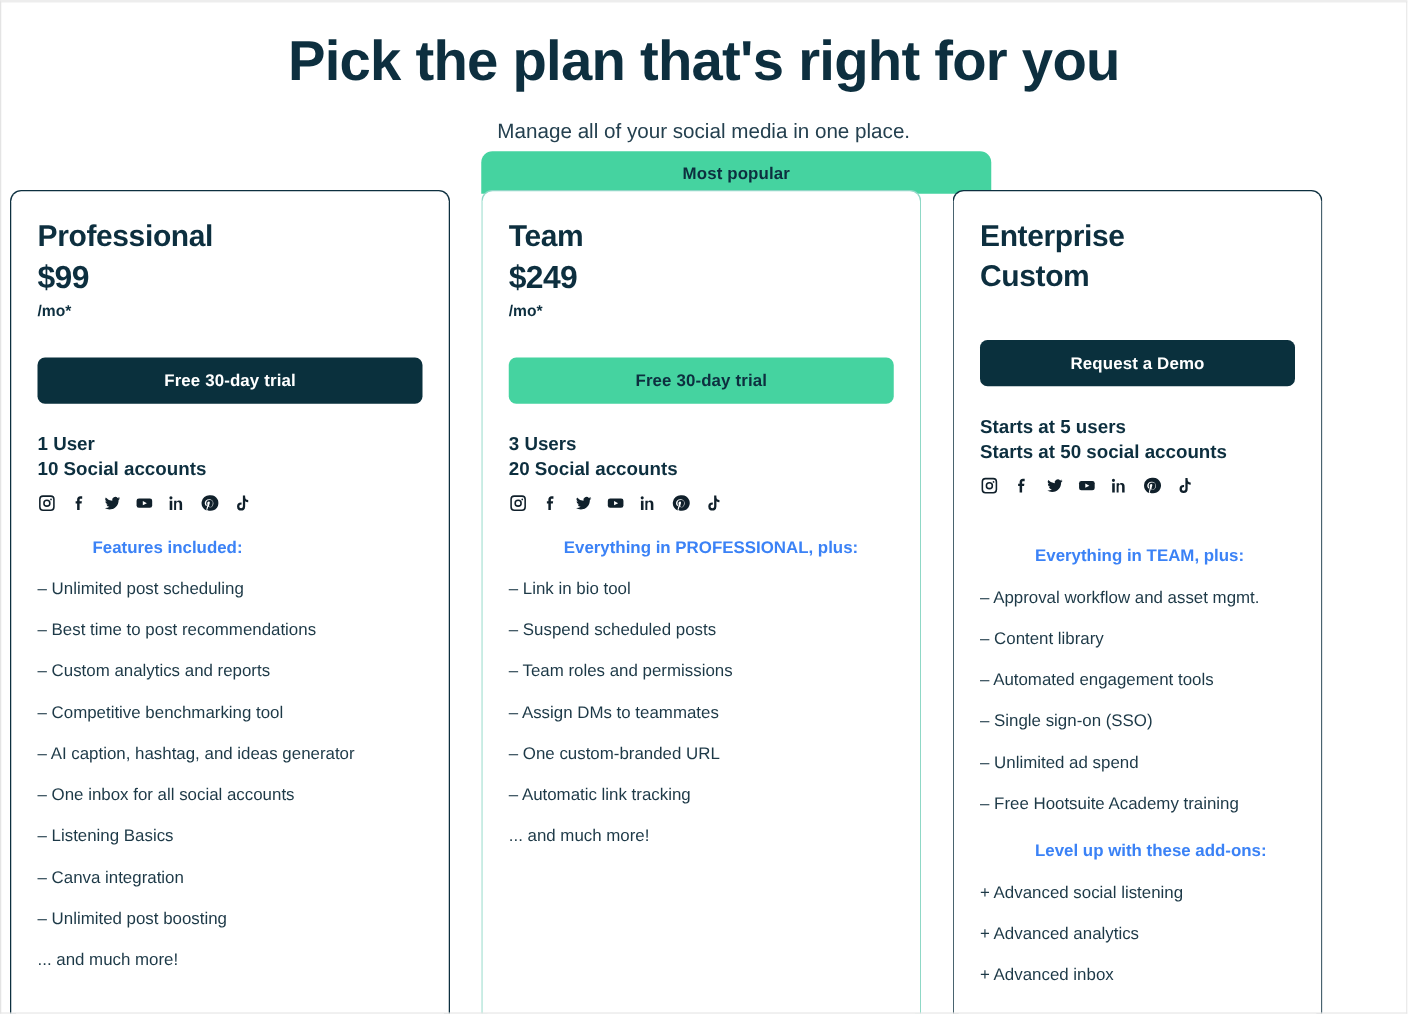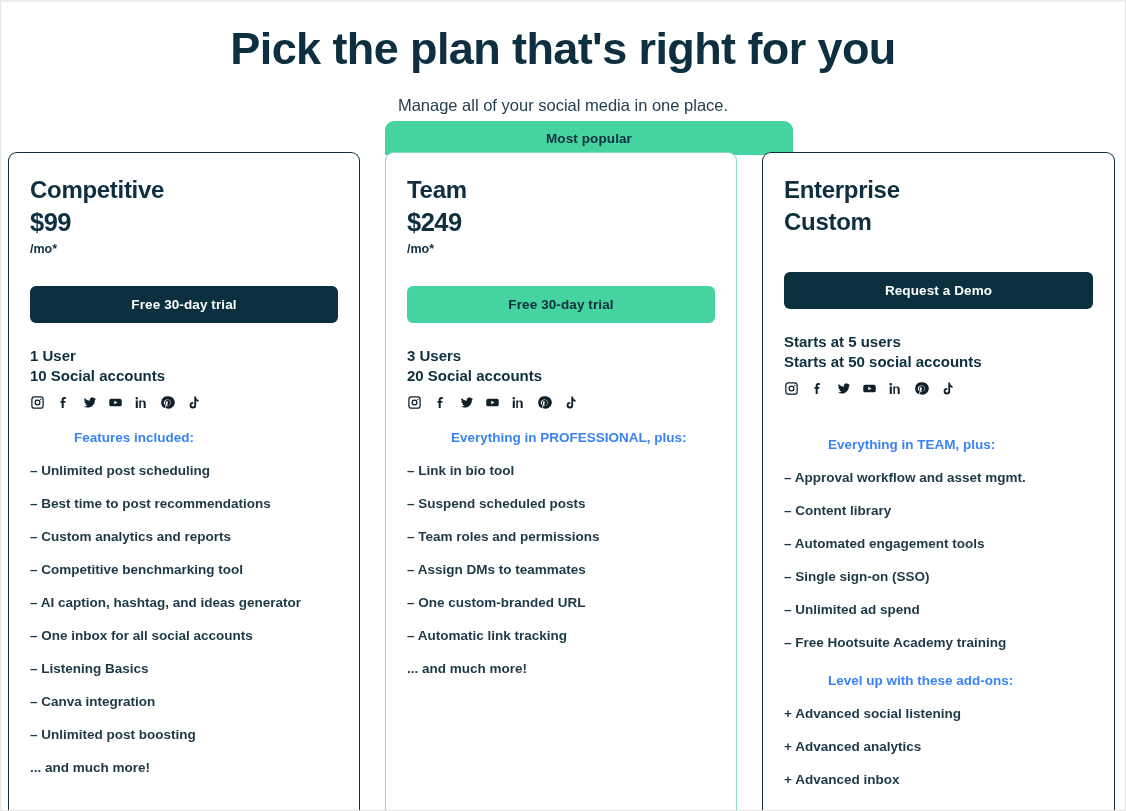--- a/index.html
+++ b/index.html
@@ -75,21 +75,21 @@
     border-bottom: none;
     border-bottom-left-radius: 0;
     border-bottom-right-radius: 0;
     height: 659px;
     padding: 22px 21px 0 21px;
     overflow: hidden;
   }
 
   .card.card-pro     { left: 8px;   width: 352px; }
   .card.card-team    { left: 385px; width: 352px; top: 31px; border-color: #8fd8c6; }
-  .card.card-ent     { left: 762px; width: 353px; }
+  .card.card-ent     { left: 762px; width: 296px; }
 
   
   .popular-banner {
     position: absolute;
     top: 0;
     left: 385px;
     width: 408px;
     height: 34px;
     background: #45d3a0;
     border-top-left-radius: 9px;
@@ -186,21 +186,21 @@
     margin-left: 44px;
   }
 
   .card-ent .features-heading.main { margin-top: 40px; }
 
   .features-heading.addons { margin-top: 20px; }
 
   .feature {
     font-size: 13.5px;
     line-height: 18px;
-    font-weight: 700;
+    font-weight: 400;
     color: #1d3947;
     margin-top: 15px;
     white-space: nowrap;
   }
 
   .card-team .feature { margin-top: 15px; }
   .card-ent  .feature { margin-top: 15px; }
   .card-ent  .feature.addon { margin-top: 15px; }
 </style>
 </head>
@@ -213,21 +213,21 @@
   <div class="hero">
     <h1 class="hero-title">Pick the plan that's right for you</h1>
     <p class="hero-sub">Manage all of your social media in one place.</p>
   </div>
 
   <div class="cards">
 
     <div class="popular-banner">Most popular</div>
 
     <div class="card card-pro">
-      <div class="plan-name">Competitive</div>
+      <div class="plan-name">Professional</div>
       <div class="plan-price-row">
         <span class="plan-price">$99</span>
         <span class="plan-period">/mo*</span>
       </div>
       <div class="cta dark">Free 30-day trial</div>
       <div class="meta-line first">1 User</div>
       <div class="meta-line second">10 Social accounts</div>
       <div class="socials">
         <span>
             <svg width="15" height="15" viewBox="0 0 24 24">

